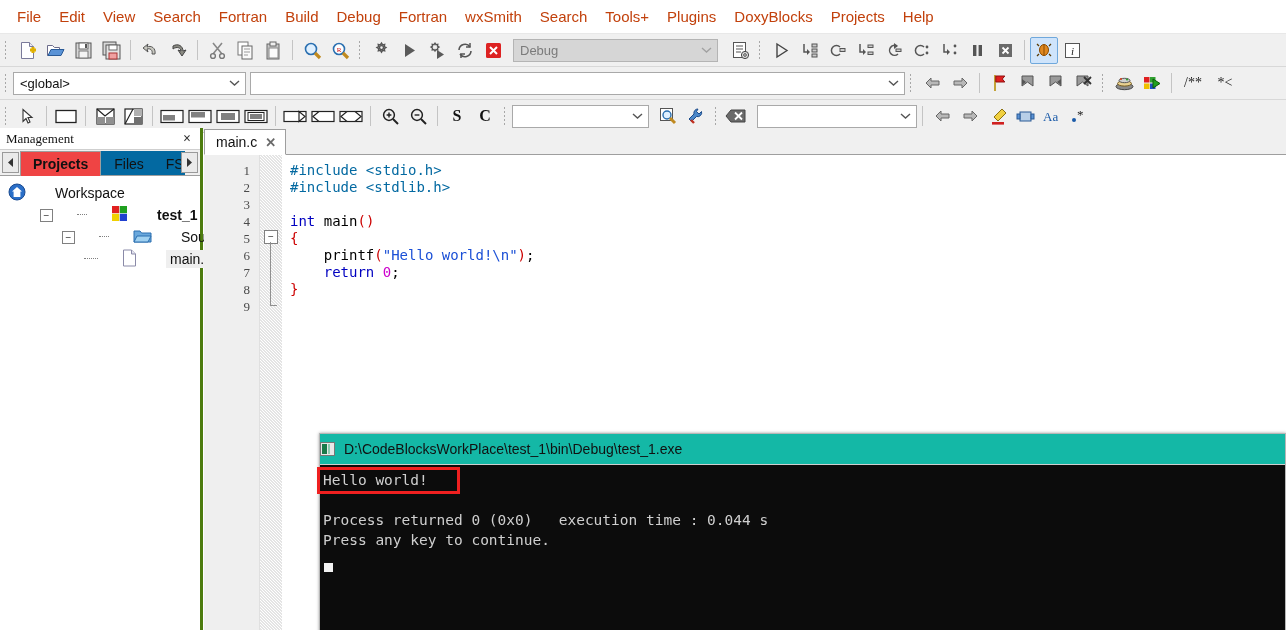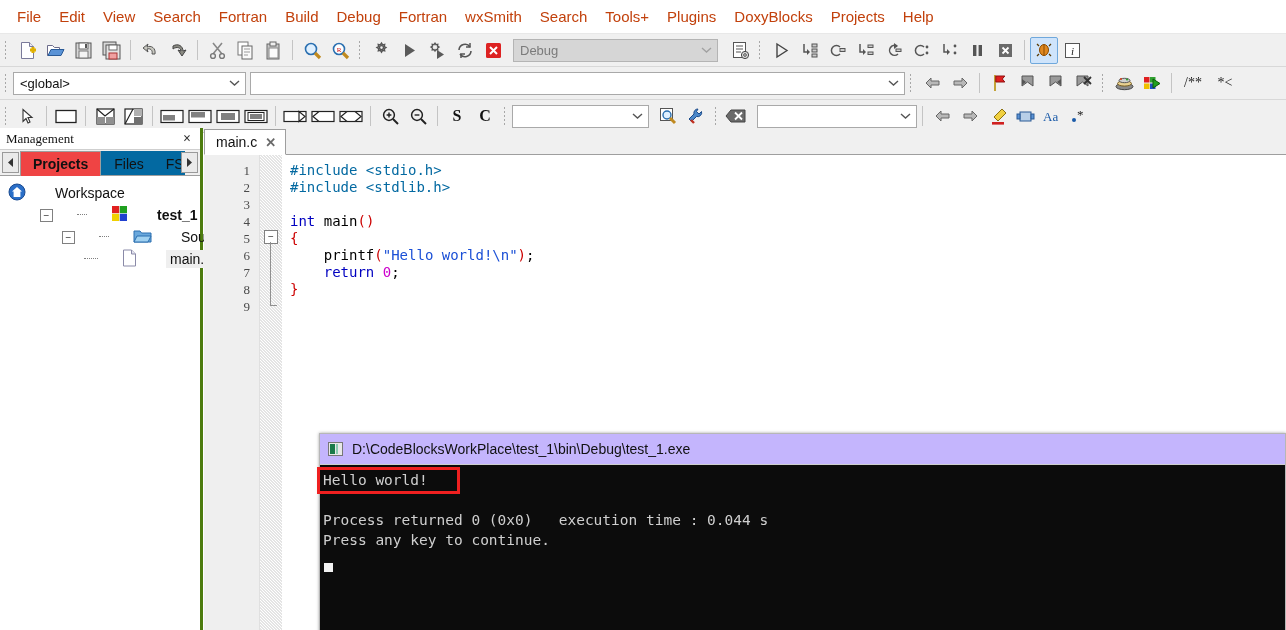--- a/index.html
+++ b/index.html
@@ -155,22 +155,22 @@
   .k-num{color:#cc00cc;}
   .k-op{color:#000;}
 
   
   .console{
     position:absolute;left:319px;top:305px;width:967px;height:325px;
     background:#0c0c0c;border:1px solid #b7b7b7;box-sizing:border-box;
     box-shadow:0 0 3px rgba(0,0,0,.35);
   }
   .ctitle{
-    height:31px;background:#c4b5fd;display:flex;align-items:center;gap:9px;
-    padding-left:8px;border-bottom:1px solid #cfcfcf;box-sizing:border-box;
+    height:31px;background:#14b8a6;display:flex;align-items:center;gap:9px;
+    padding-left:0;border-bottom:1px solid #cfcfcf;box-sizing:border-box;
     font-size:14px;color:#111;
   }
   .cbody{
     position:absolute;left:0;top:31px;right:0;bottom:0;background:#0c0c0c;
     font-family:"DejaVu Sans Mono", monospace;font-size:14.5px;line-height:20px;
     color:#cfcfcf;padding:5px 0 0 3px;white-space:pre;overflow:hidden;
   }
   .redbox{
     position:absolute;left:317px;top:339px;width:143px;height:27px;
     border:3px solid #ef2020;box-sizing:border-box;pointer-events:none;

